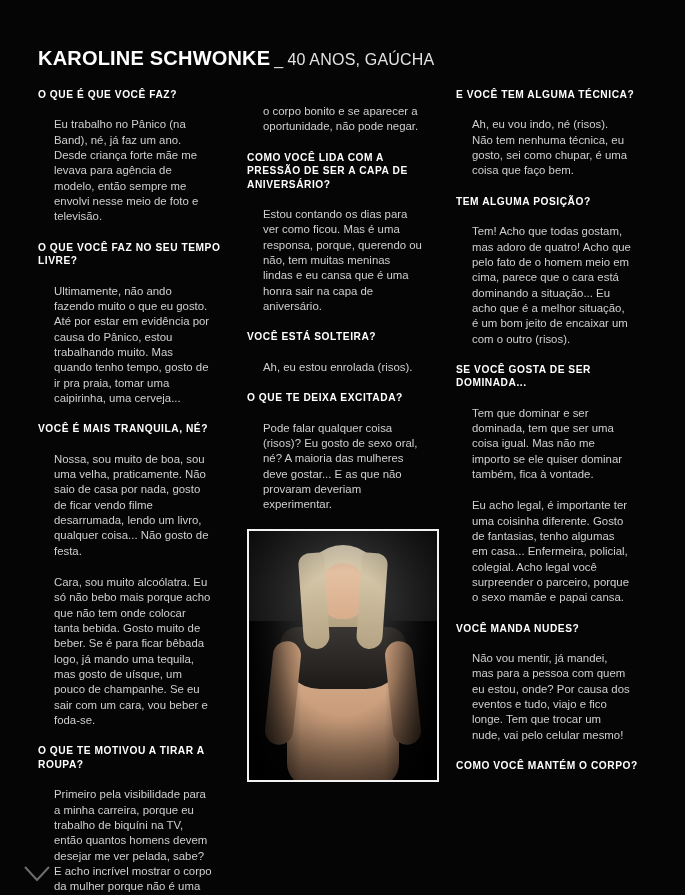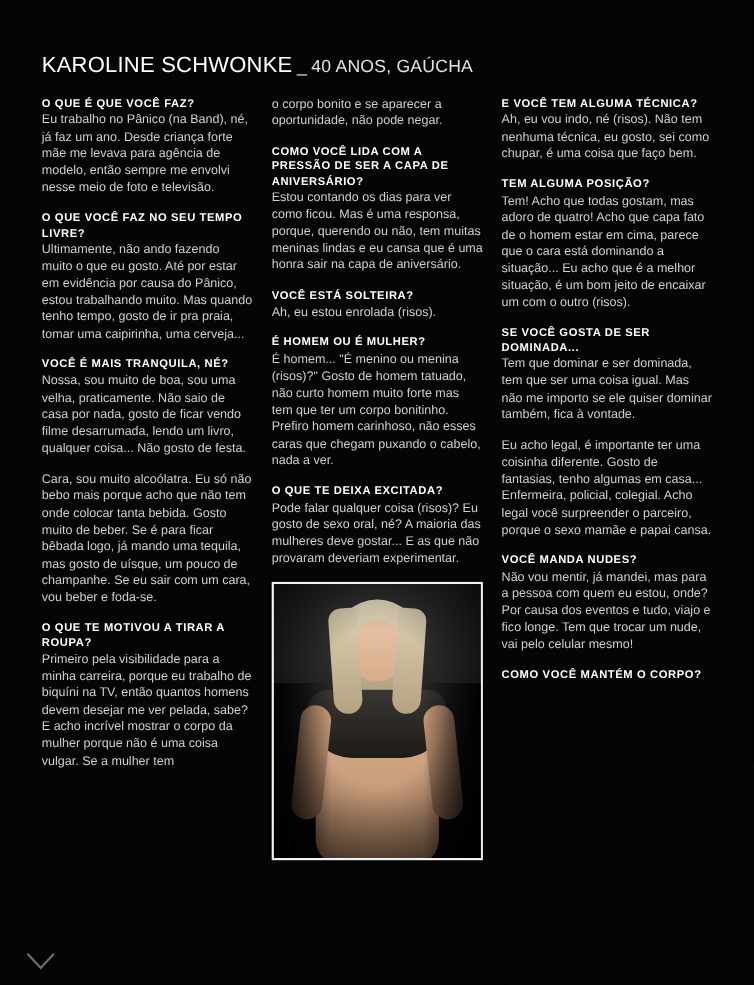--- a/index.html
+++ b/index.html
@@ -24,21 +24,21 @@
     box-sizing: border-box;
     padding: 38px 34px 0 38px;
   }
   .headline {
     margin: 0 0 18px 0;
     white-space: nowrap;
     line-height: 1;
   }
   .headline .name {
     font-size: 20px;
-    font-weight: normal;
+    font-weight: bold;
     letter-spacing: 0.2px;
     color: #ffffff;
   }
   .headline .sub {
     font-size: 16px;
     font-weight: normal;
     letter-spacing: 0.2px;
     color: #e2e2e2;
     margin-left: 4px;
   }
@@ -60,21 +60,21 @@
     letter-spacing: 0.55px;
     color: #ffffff;
     line-height: 1.32;
     margin: 0 0 1px 0;
     text-transform: uppercase;
   }
   .a {
     font-size: 11.4px;
     line-height: 1.345;
     color: #cfcfcf;
-    margin: 0;
+    margin: 16px;
     text-align: left;
   }
   .photo-wrap {
     margin-top: 10px;
     width: 192px;
   }
   .photo {
     position: relative;
     width: 192px;
     height: 253px;
@@ -237,24 +237,20 @@
       <div class="qa">
         <p class="a">o corpo bonito e se aparecer a oportunidade, não pode negar.</p>
       </div>
       <div class="qa">
         <p class="q">COMO VOCÊ LIDA COM A PRESSÃO DE SER A CAPA DE ANIVERSÁRIO?</p>
         <p class="a">Estou contando os dias para ver como ficou. Mas é uma responsa, porque, querendo ou não, tem muitas meninas lindas e eu cansa que é uma honra sair na capa de aniversário.</p>
       </div>
       <div class="qa">
         <p class="q">VOCÊ ESTÁ SOLTEIRA?</p>
         <p class="a">Ah, eu estou enrolada (risos).</p>
-      </div>
-      <div class="qa">
-        <p class="q">É HOMEM OU É MULHER?</p>
-        <p class="a">É homem... "É menino ou menina (risos)?" Gosto de homem tatuado, não curto homem muito forte mas tem que ter um corpo bonitinho. Prefiro homem carinhoso, não esses caras que chegam puxando o cabelo, nada a ver.</p>
       </div>
       <div class="qa">
         <p class="q">O QUE TE DEIXA EXCITADA?</p>
         <p class="a">Pode falar qualquer coisa (risos)? Eu gosto de sexo oral, né? A maioria das mulheres deve gostar... E as que não provaram deveriam experimentar.</p>
       </div>
 
       <div class="photo-wrap">
         <div class="photo">
           <div class="bg"></div>
           <div class="fig-hair"></div>
@@ -272,21 +268,21 @@
       </div>
     </div>
 
     <div class="col">
       <div class="qa">
         <p class="q">E VOCÊ TEM ALGUMA TÉCNICA?</p>
         <p class="a">Ah, eu vou indo, né (risos). Não tem nenhuma técnica, eu gosto, sei como chupar, é uma coisa que faço bem.</p>
       </div>
       <div class="qa">
         <p class="q">TEM ALGUMA POSIÇÃO?</p>
-        <p class="a">Tem! Acho que todas gostam, mas adoro de quatro! Acho que capa fato de o homem estar em cima, parece que o cara está dominando a situação... Eu acho que é a melhor situação, é um bom jeito de encaixar um com o outro (risos).</p>
+        <p class="a">Tem! Acho que todas gostam, mas adoro de quatro! Acho que pelo fato de o homem meio em cima, parece que o cara está dominando a situação... Eu acho que é a melhor situação, é um bom jeito de encaixar um com o outro (risos).</p>
       </div>
       <div class="qa">
         <p class="q">SE VOCÊ GOSTA DE SER DOMINADA...</p>
         <p class="a">Tem que dominar e ser dominada, tem que ser uma coisa igual. Mas não me importo se ele quiser dominar também, fica à vontade.</p>
       </div>
       <div class="qa">
         <p class="a">Eu acho legal, é importante ter uma coisinha diferente. Gosto de fantasias, tenho algumas em casa... Enfermeira, policial, colegial. Acho legal você surpreender o parceiro, porque o sexo mamãe e papai cansa.</p>
       </div>
       <div class="qa">
         <p class="q">VOCÊ MANDA NUDES?</p>

